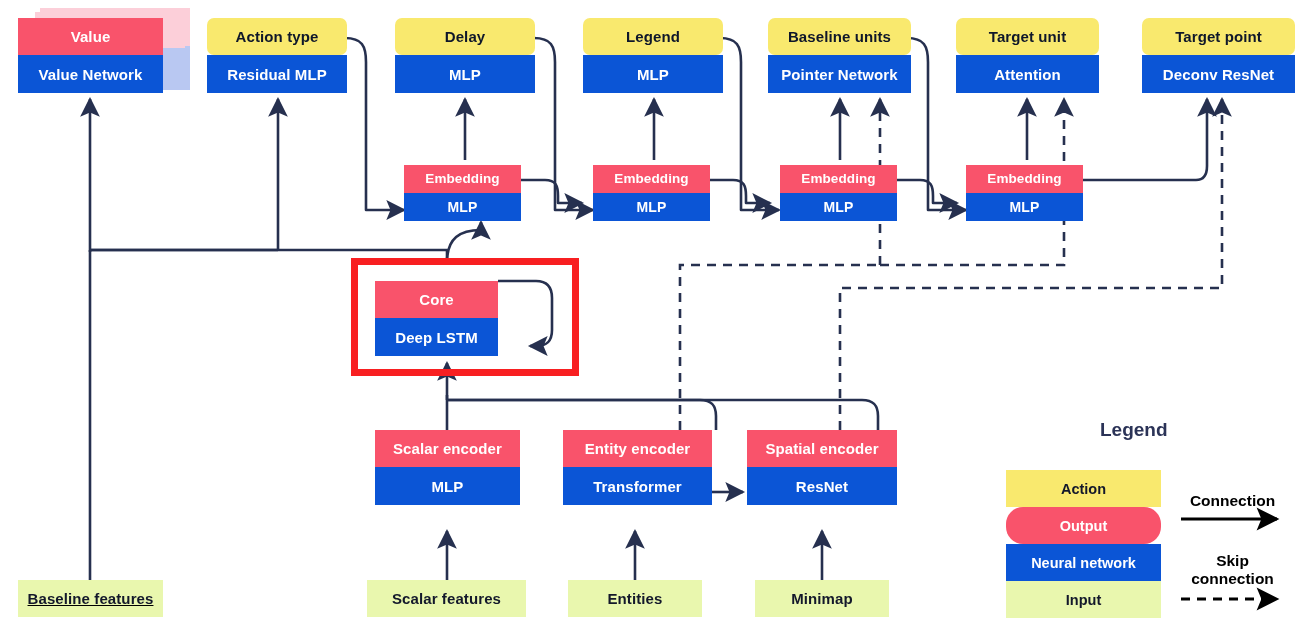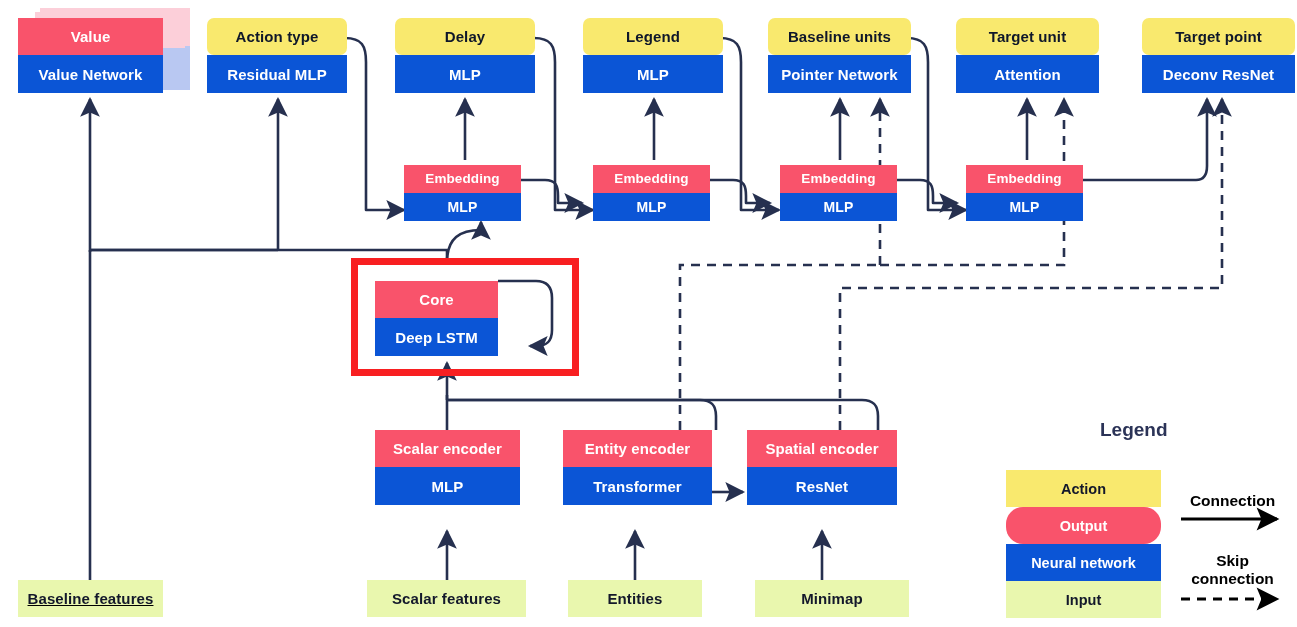--- a/index.html
+++ b/index.html
@@ -208,21 +208,21 @@
 
   <div class="node" style="left:18px;top:580px;width:145px;text-decoration:underline;">
     <div class="tier t-input">Baseline features</div>
   </div>
   <div class="node" style="left:367px;top:580px;width:159px;">
     <div class="tier t-input">Scalar features</div>
   </div>
   <div class="node" style="left:568px;top:580px;width:134px;">
     <div class="tier t-input">Entities</div>
   </div>
-  <div class="node" style="left:755px;top:580px;width:154px;">
+  <div class="node" style="left:755px;top:580px;width:134px;">
     <div class="tier t-input">Minimap</div>
   </div>
 
   <div class="legend-title" style="left:1100px;top:419px;">Legend</div>
 
   <div class="legend-swatches" style="left:1006px;top:470px;width:155px;">
     <div class="sw lg-action">Action</div>
     <div class="sw lg-output">Output</div>
     <div class="sw lg-nn">Neural network</div>
     <div class="sw lg-input">Input</div>

